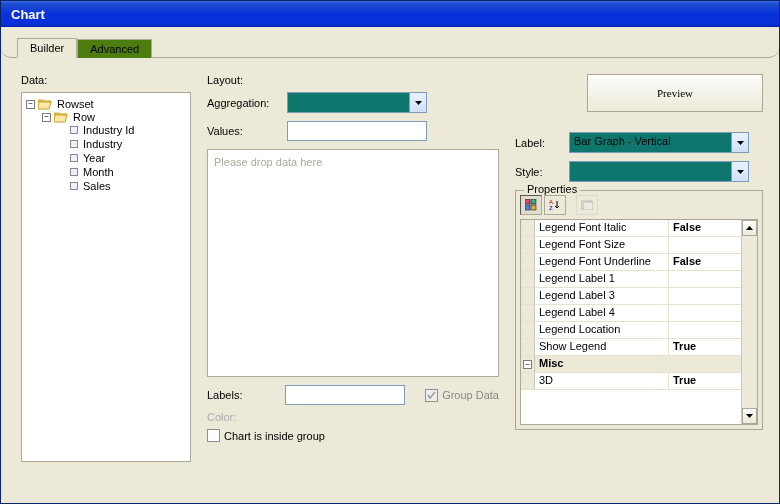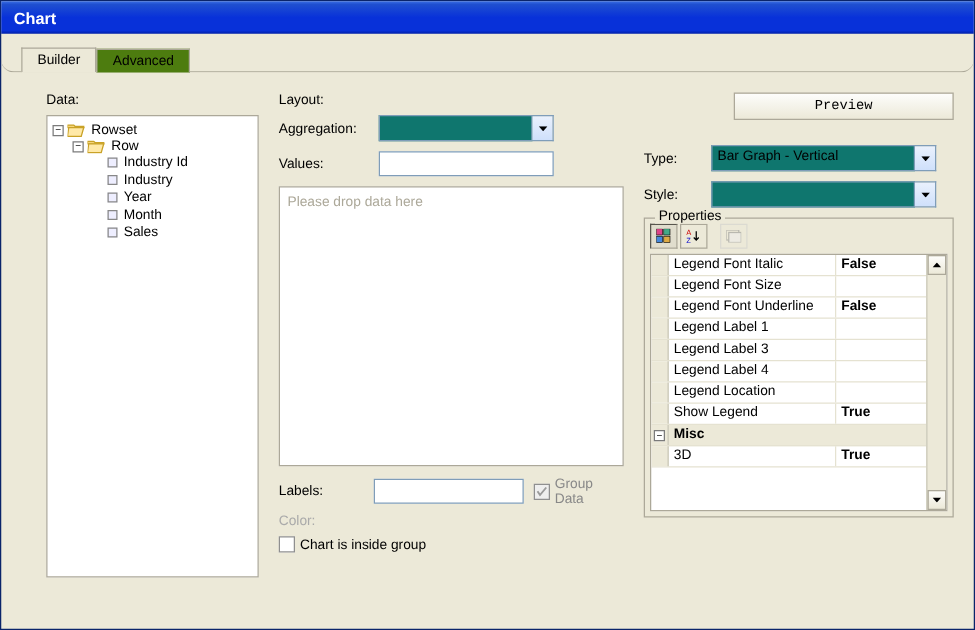--- a/index.html
+++ b/index.html
@@ -3,21 +3,21 @@
 <meta charset="utf-8">
 <style>
   * { box-sizing: border-box; }
   html, body { margin: 0; padding: 0; }
   body { font-family: Tahoma, Arial, sans-serif; font-size: 11px; background: #ece9d8; }
   .window { width: 780px; height: 504px; border: 1px solid #0a246a; background: #ece9d8; display: flex; flex-direction: column; }
   .titlebar { height: 26px; background: linear-gradient(to bottom, #3a6ee5 0%, #1f4fd0 10%, #0831d9 50%, #0831d9 90%, #0020a8 100%); color: #fff; font-weight: bold; font-size: 13px; display: flex; align-items: center; padding: 0 10px; }
   .tabs { display: flex; align-items: flex-end; padding: 10px 16px 0 16px; border-bottom: 1px solid #aca899; border-radius: 10px; }
   .tab { padding: 3px 12px; border: 1px solid #aca899; border-bottom: none; background: #4d7c0f; margin-right: 0px; position: relative; top: 1px; cursor: pointer; }
   .tab.active { background: #ece9d8; border-bottom: 1px solid #ece9d8; z-index: 2; }
-  .content { flex: 1; display: flex; padding: 16px 16px 4px 20px; gap: 16px; margin-left: 16px; }
+  .content { flex: 1; display: flex; padding: 16px 16px 4px 20px; gap: 16px; }
   .data-col { width: 170px; }
   .layout-col { flex: 1; }
   .right-col { width: 248px; }
   .section-label { font-size: 11px; color: #000; margin-bottom: 6px; }
   .tree-box { border: 1px solid #aca899; background: #fff; height: 370px; padding: 4px; overflow: auto; }
   .tree ul { list-style: none; margin: 0; padding-left: 16px; }
   .tree > ul { padding-left: 0; }
   .tree li { padding: 1px 0; white-space: nowrap; }
   .tree-row { display: flex; align-items: center; gap: 3px; }
   .plusminus { width: 9px; height: 9px; border: 1px solid #7b7b7b; display: inline-flex; align-items: center; justify-content: center; font-size: 8px; line-height: 1; color: #000; background: #fff; cursor: pointer; }
@@ -37,21 +37,21 @@
   .combo .cb svg { display:block; }
   .drop-zone { flex: 1; border: 1px solid #aca899; background: #fff; padding: 6px; color: #aca899; font-size: 11px; }
   .labels-row { display:flex; align-items:center; margin-top:8px; gap:8px; }
   .labels-row .lbl { width: 70px; }
   .chk { width: 13px; height: 13px; border: 1px solid #8f8f8f; background: #eee; display: inline-flex; align-items: center; justify-content: center; margin-right: 4px; }
   .chk.enabled { background:#fff; }
   .gd-label { color: #888; margin-left: auto; display:flex; align-items:center; }
   .color-label { color:#aaa; margin-top:6px; }
   .inside-group { display:flex; align-items:center; margin-top:6px; }
 
-  .preview-btn { height: 22px; width: 176px; border: 1px solid #aca899; background: linear-gradient(#fdfdfb, #ece9d8); cursor: pointer; font-family: Liberation Mono, monospace; font-size: 11px; text-align:center; margin-left:auto; display:block; margin-bottom: 20px; }
+  .preview-btn { height: 38px; width: 176px; border: 1px solid #aca899; background: linear-gradient(#fdfdfb, #ece9d8); cursor: pointer; font-family: Liberation Serif, serif; font-size: 11px; text-align:center; margin-left:auto; display:block; margin-bottom: 20px; }
   .field-row { display:flex; align-items:center; margin-bottom: 8px; gap: 10px; }
   .field-row .flabel { width: 44px; }
   .combo.wide { width: 180px; }
 
   .props-fieldset { border: 1px solid #aca899; padding: 4px 4px 4px 4px; position: relative; margin-top: 6px; }
   .props-legend { position: absolute; top: -8px; left: 8px; background: #ece9d8; padding: 0 3px; font-size: 11px; }
   .prop-toolbar { display:flex; gap:2px; margin-bottom:4px; }
   .tb-btn { width: 22px; height: 20px; border: 1px solid #aca899; background: #ece9d8; display:flex; align-items:center; justify-content:center; cursor:pointer; }
   .tb-btn.pressed { border: 1px inset #aca899; background:#e0ddcd; }
   .tb-btn.disabled { opacity: 0.5; border-color:#ccc; }
@@ -194,21 +194,21 @@
           <span class="chk enabled"></span>
           <span>Chart is inside group</span>
         </div>
       </div>
     </div>
 
     <div class="right-col">
       <button class="preview-btn"><span>Preview</span></button>
 
       <div class="field-row">
-        <span class="flabel">Type:</span>
+        <span class="flabel">Label:</span>
         <div class="combo wide">
           <div class="ci" style="padding:2px 4px;">Bar Graph - Vertical</div>
           <div class="cb">
               <svg width="7" height="4" viewBox="0 0 7 4">
                 <path d="M0 0h7L3.5 4z" fill="#000"></path>
               </svg>
             </div>
         </div>
       </div>
       <div class="field-row">

